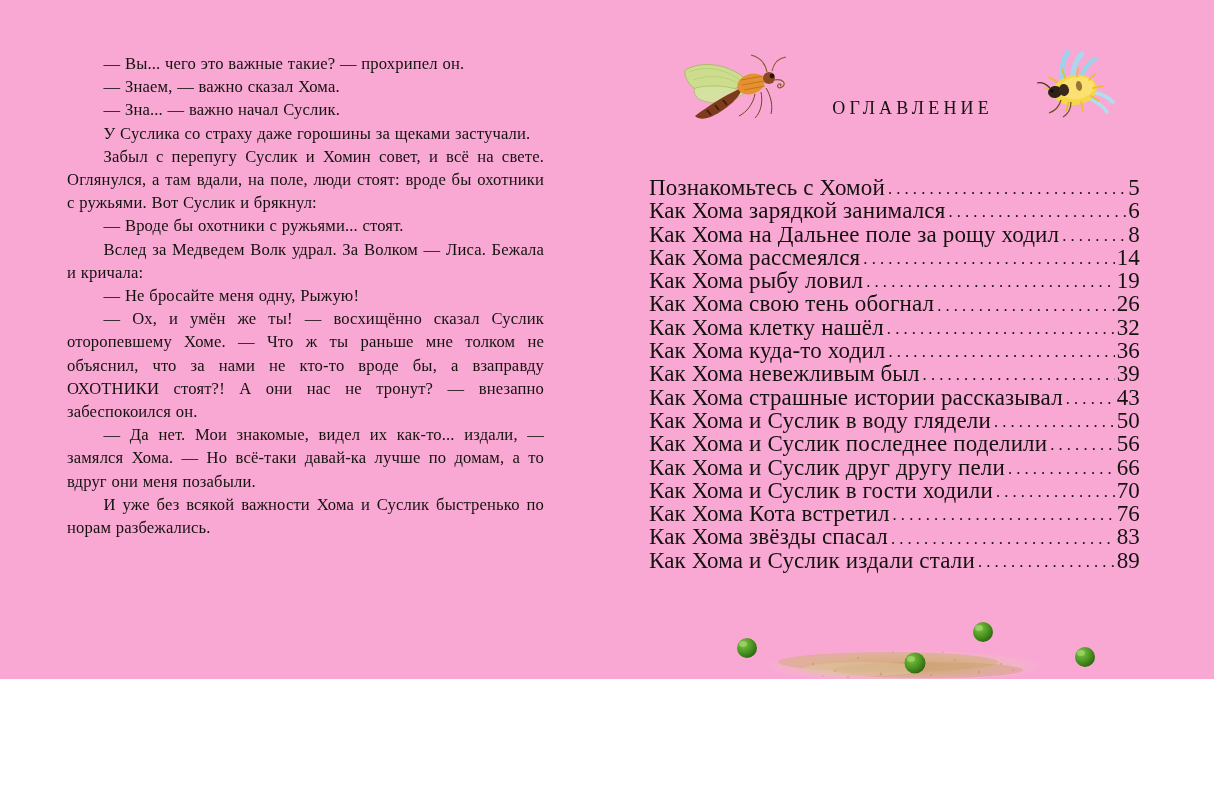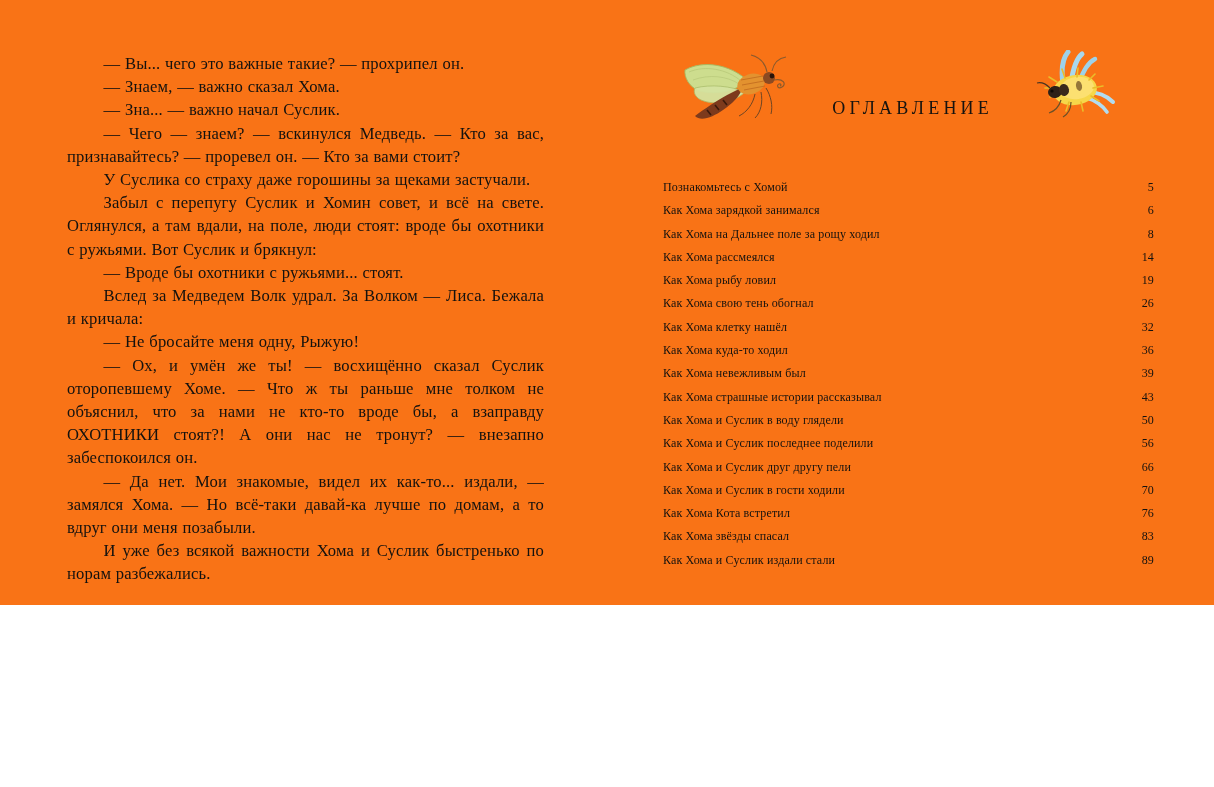--- a/index.html
+++ b/index.html
@@ -4,22 +4,22 @@
 <title>Книжный разворот — Оглавление</title>
 <style>
   html, body {
     margin: 0;
     padding: 0;
     background: #ffffff;
   }
   #page {
     position: relative;
     width: 1214px;
-    height: 605px;
-    background: #f97316;
+    height: 679px;
+    background: #f9a8d4;
     overflow: hidden;
     font-family: "Liberation Serif", "DejaVu Serif", serif;
     color: #14120f;
   }
 
   
   .left-page {
     position: absolute;
     left: 0; top: 0;
     width: 607px; height: 787px;
@@ -83,24 +83,24 @@
   .bee-icon {
     position: absolute;
     left: 428px;
     top: 2px;
     width: 84px;
     height: 74px;
   }
 
   .toc-list {
     position: absolute;
-    left: 56px;
+    left: 42px;
     top: 176px;
     width: 491px;
-    font-size: 12px;
+    font-size: 23px;
     letter-spacing: 0.15px;
   }
   .toc-row {
     display: flex;
     align-items: baseline;
     height: 23.3px;
     line-height: 23.3px;
     white-space: nowrap;
   }
   .toc-label {
@@ -141,21 +141,20 @@
 <body>
 
 <div id="page">
 
   <div class="left-page">
 
     <div class="story-body">
       <p>— Вы... чего это важные такие? — прохрипел он.</p>
       <p>— Знаем, — важно сказал Хома.</p>
       <p>— Зна... — важно начал Суслик.</p>
-      <p>— Чего — знаем? — вскинулся Медведь. — Кто за вас, признавайтесь? — проревел он. — Кто за вами стоит?</p>
       <p>У Суслика со страху даже горошины за щеками застучали.</p>
       <p>Забыл с перепугу Суслик и Хомин совет, и всё на свете. Оглянулся, а там вдали, на поле, люди стоят: вроде бы охотники с ружьями. Вот Суслик и брякнул:</p>
       <p>— Вроде бы охотники с ружьями... стоят.</p>
       <p>Вслед за Медведем Волк удрал. За Волком — Лиса. Бежала и кричала:</p>
       <p>— Не бросайте меня одну, Рыжую!</p>
       <p>— Ох, и умён же ты! — восхищённо сказал Суслик оторопевшему Хоме. — Что ж ты раньше мне толком не объяснил, что за нами не кто-то вроде бы, а взаправду ОХОТНИКИ стоят?! А они нас не тронут? — внезапно забеспокоился он.</p>
       <p>— Да нет. Мои знакомые, видел их как-то... издали, — замялся Хома. — Но всё-таки давай-ка лучше по домам, а то вдруг они меня позабыли.</p>
       <p>И уже без всякой важности Хома и Суслик быстренько по норам разбежались.</p>
     </div>
 

